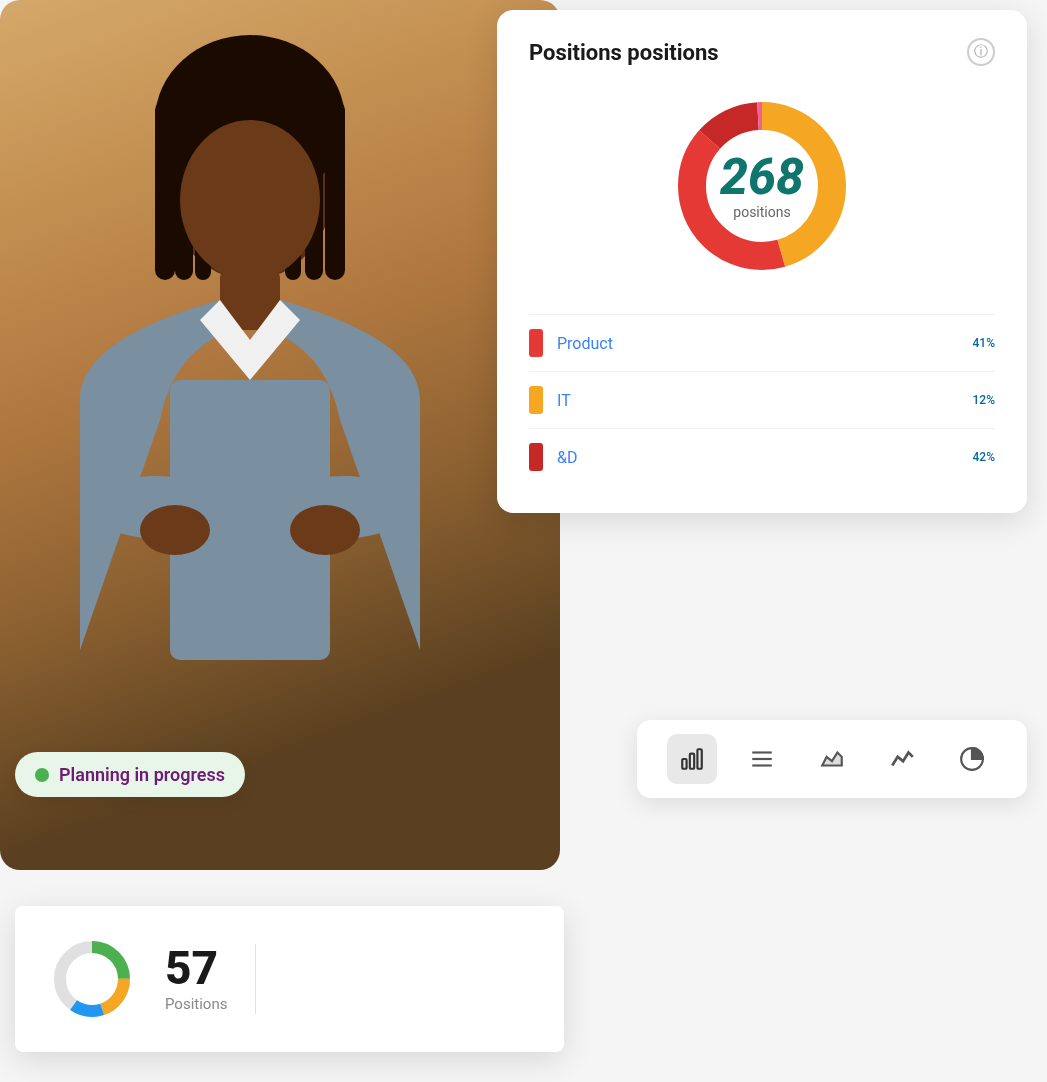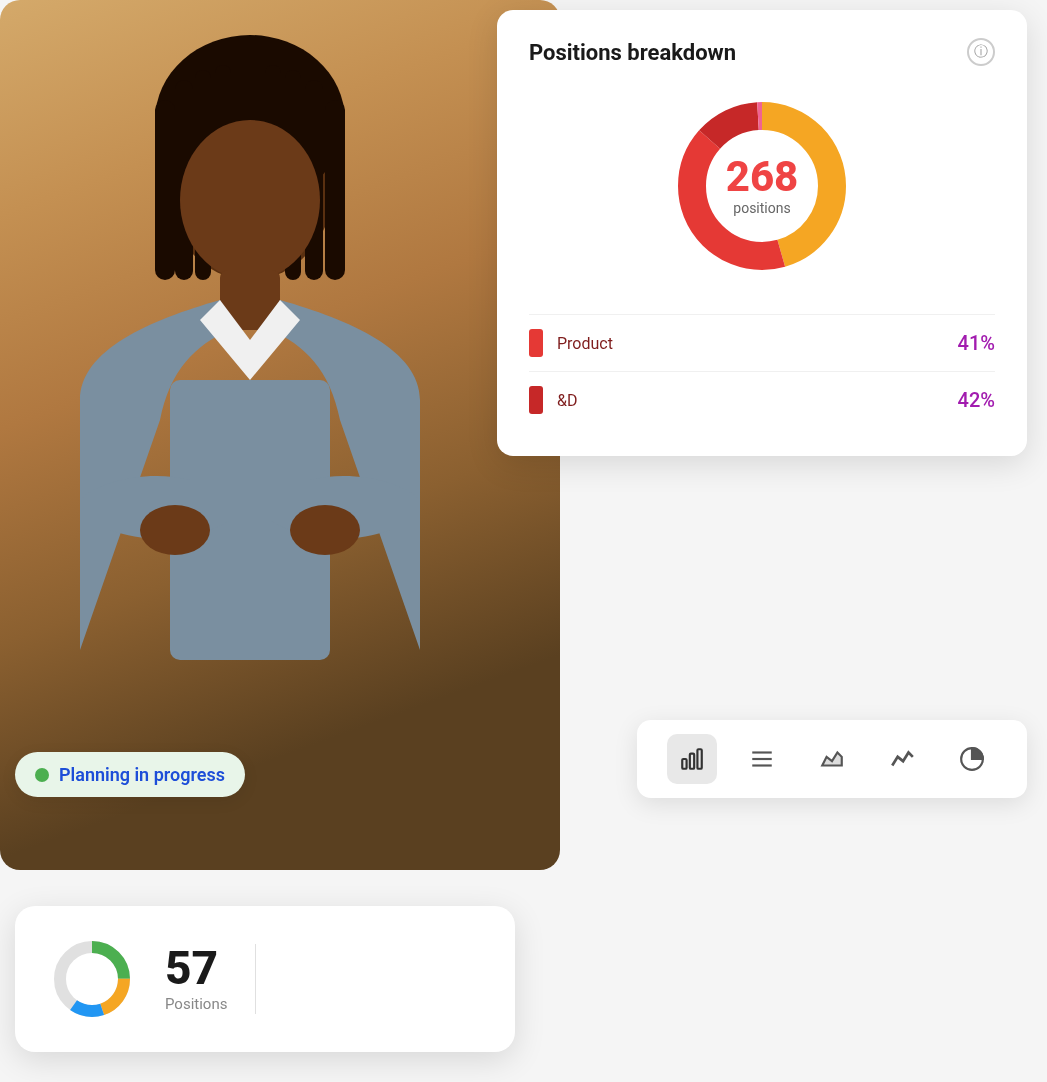--- a/index.html
+++ b/index.html
@@ -68,24 +68,25 @@
 
     .donut-center {
       position: absolute;
       top: 50%;
       left: 50%;
       transform: translate(-50%, -50%);
       text-align: center;
     }
 
     .donut-number {
-      font-size: 42px;
+      font-size: 50px;
       font-weight: 800;
-      color: #ef4444;
+      color: #0f766e;
       line-height: 1;
+      font-style: italic;
     }
 
     .donut-label {
       font-size: 14px;
       color: #666;
       margin-top: 2px;
     }
 
     
     .legend-item {
@@ -98,27 +99,27 @@
     .legend-color {
       width: 14px;
       height: 28px;
       border-radius: 3px;
       margin-right: 14px;
       flex-shrink: 0;
     }
 
     .legend-name {
       font-size: 16px;
-      color: #7f1d1d;
+      color: #3b82f6;
       flex: 1;
     }
 
     .legend-pct {
-      font-size: 20px;
-      color: #a21caf;
+      font-size: 12px;
+      color: #0369a1;
       font-weight: 500;
     }
 
     
     .chart-toolbar {
       position: absolute;
       top: 720px;
       right: 20px;
       width: 390px;
       background: #ffffff;
@@ -170,31 +171,31 @@
       width: 14px;
       height: 14px;
       background: #4CAF50;
       border-radius: 50%;
       flex-shrink: 0;
     }
 
     .badge-text {
       font-size: 18px;
       font-weight: 600;
-      color: #1d4ed8;
+      color: #701a75;
     }
 
     
     .stats-card {
       position: absolute;
       bottom: 30px;
       left: 15px;
-      width: 500px;
+      width: 549px;
       background: #ffffff;
-      border-radius: 20px;
+      border-radius: 8px;
       box-shadow: 0 8px 32px rgba(0,0,0,0.12);
       padding: 28px 32px;
       display: flex;
       align-items: center;
       z-index: 11;
     }
 
     .stats-donut {
       width: 90px;
       height: 90px;
@@ -283,21 +284,21 @@
     <path d="M80 500 C100 480 150 470 190 480 L230 520 C200 540 150 545 110 530 Z" fill="#7a8fa0"></path>
     <path d="M420 500 C400 480 350 470 310 480 L270 520 C300 540 350 545 390 530 Z" fill="#7a8fa0"></path>
 
     <ellipse cx="175" cy="530" rx="35" ry="25" fill="#6b3a18"></ellipse>
     <ellipse cx="325" cy="530" rx="35" ry="25" fill="#6b3a18"></ellipse>
   </svg>
 </div>
 
 <div class="positions-card">
   <div class="card-header">
-    <span class="card-title">Positions breakdown</span>
+    <span class="card-title">Positions positions</span>
     <div class="info-icon">
       <span>ⓘ</span>
     </div>
   </div>
 
   <div class="donut-container">
     <div class="donut-wrapper">
       <svg viewBox="0 0 200 200" width="200" height="200">
 
         <circle cx="100" cy="100" r="70" fill="none" stroke="#F5A623" stroke-width="28" stroke-dasharray="200 240" stroke-dashoffset="0" transform="rotate(-90 100 100)"></circle>
@@ -314,20 +315,25 @@
       </div>
     </div>
   </div>
 
   <div class="legend-item">
     <div class="legend-color" style="background:#E53935;"></div>
     <span class="legend-name">Product</span>
     <span class="legend-pct">41%</span>
   </div>
 
+  <div class="legend-item">
+    <div class="legend-color" style="background:#F5A623;"></div>
+    <span class="legend-name">IT</span>
+    <span class="legend-pct">12%</span>
+  </div>
 
   <div class="legend-item">
     <div class="legend-color" style="background:#C62828;"></div>
     <span class="legend-name">&amp;D</span>
     <span class="legend-pct">42%</span>
   </div>
 </div>
 
 <div class="chart-toolbar">
   <div class="toolbar-btn active">

